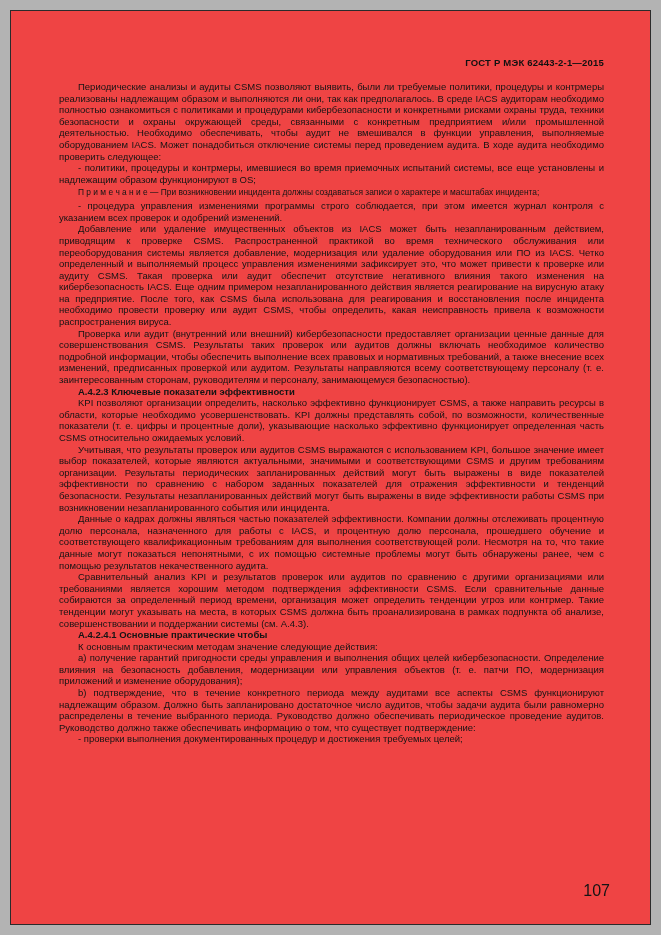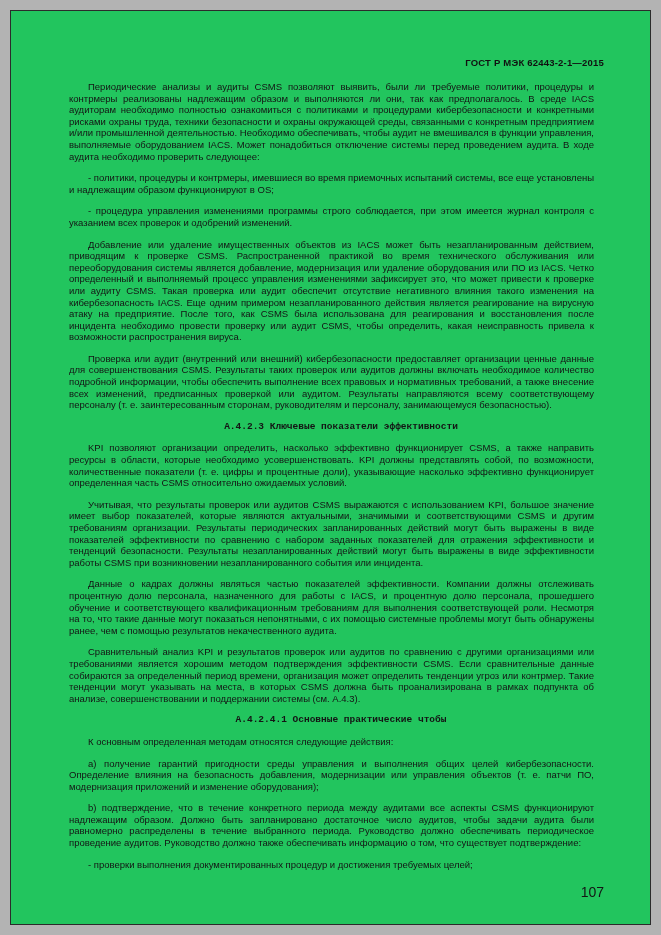--- a/index.html
+++ b/index.html
@@ -9,85 +9,85 @@
     font-family: "Liberation Sans", sans-serif;
   }
   .page-frame {
     width: 661px; height: 935px;
     box-sizing: border-box;
     padding: 10px;
   }
   .page {
     width: 641px; height: 915px;
     box-sizing: border-box;
-    background: #22c55e;
+    background: #ef4444;
     border: 1px solid #2b2b2b;
     position: relative;
     padding: 46px 46px 26px 48px;
     overflow: hidden;
   }
   .doc-header {
     text-align: right;
     font-size: 9.5px;
     font-weight: bold;
     color: #111;
     margin-bottom: 13px;
     letter-spacing: 0.2px;
   }
   .doc-body {
     font-size: 9.5px;
     line-height: 11.6px;
     color: #141414;
     text-align: justify;
   }
   .para {
-    margin: 10px;
+    margin: 0;
     text-indent: 19px;
   }
   .para.note {
     font-size: 8.4px;
     line-height: 10.8px;
     margin: 2px 0;
   }
   .para.heading {
     font-weight: bold;
-    text-align: center;
-    font-family: Liberation Mono, monospace;
+    text-align: left;
   }
   .page-number {
     position: absolute;
-    right: 46px;
+    right: 40px;
     bottom: 24px;
-    font-size: 14px;
+    font-size: 16px;
     color: #141414;
   }
 </style>
 </head>
 <body>
 
 <div class="page-frame">
   <div class="page">
 
     <div class="doc-header">
       <span>ГОСТ Р МЭК 62443-2-1—2015</span>
     </div>
 
     <div class="doc-body">
       <p class="para">Периодические анализы и аудиты CSMS позволяют выявить, были ли требуемые политики, процедуры и контрмеры реализованы надлежащим образом и выполняются ли они, так как предполагалось. В среде IACS аудиторам необходимо полностью ознакомиться с политиками и процедурами кибербезопасности и конкретными рисками охраны труда, техники безопасности и охраны окружающей среды, связанными с конкретным предприятием и/или промышленной деятельностью. Необходимо обеспечивать, чтобы аудит не вмешивался в функции управления, выполняемые оборудованием IACS. Может понадобиться отключение системы перед проведением аудита. В ходе аудита необходимо проверить следующее:</p>
       <p class="para list">- политики, процедуры и контрмеры, имевшиеся во время приемочных испытаний системы, все еще установлены и надлежащим образом функционируют в OS;</p>
+      <p class="para note">П р и м е ч а н и е — При возникновении инцидента должны создаваться записи о характере и масштабах инцидента;</p>
       <p class="para list">- процедура управления изменениями программы строго соблюдается, при этом имеется журнал контроля с указанием всех проверок и одобрений изменений.</p>
       <p class="para">Добавление или удаление имущественных объектов из IACS может быть незапланированным действием, приводящим к проверке CSMS. Распространенной практикой во время технического обслуживания или переоборудования системы является добавление, модернизация или удаление оборудования или ПО из IACS. Четко определенный и выполняемый процесс управления изменениями зафиксирует это, что может привести к проверке или аудиту CSMS. Такая проверка или аудит обеспечит отсутствие негативного влияния такого изменения на кибербезопасность IACS. Еще одним примером незапланированного действия является реагирование на вирусную атаку на предприятие. После того, как CSMS была использована для реагирования и восстановления после инцидента необходимо провести проверку или аудит CSMS, чтобы определить, какая неисправность привела к возможности распространения вируса.</p>
       <p class="para">Проверка или аудит (внутренний или внешний) кибербезопасности предоставляет организации ценные данные для совершенствования CSMS. Результаты таких проверок или аудитов должны включать необходимое количество подробной информации, чтобы обеспечить выполнение всех правовых и нормативных требований, а также внесение всех изменений, предписанных проверкой или аудитом. Результаты направляются всему соответствующему персоналу (т. е. заинтересованным сторонам, руководителям и персоналу, занимающемуся безопасностью).</p>
       <p class="para heading">А.4.2.3 Ключевые показатели эффективности</p>
       <p class="para">KPI позволяют организации определить, насколько эффективно функционирует CSMS, а также направить ресурсы в области, которые необходимо усовершенствовать. KPI должны представлять собой, по возможности, количественные показатели (т. е. цифры и процентные доли), указывающие насколько эффективно функционирует определенная часть CSMS относительно ожидаемых условий.</p>
       <p class="para">Учитывая, что результаты проверок или аудитов CSMS выражаются с использованием KPI, большое значение имеет выбор показателей, которые являются актуальными, значимыми и соответствующими CSMS и другим требованиям организации. Результаты периодических запланированных действий могут быть выражены в виде показателей эффективности по сравнению с набором заданных показателей для отражения эффективности и тенденций безопасности. Результаты незапланированных действий могут быть выражены в виде эффективности работы CSMS при возникновении незапланированного события или инцидента.</p>
       <p class="para">Данные о кадрах должны являться частью показателей эффективности. Компании должны отслеживать процентную долю персонала, назначенного для работы с IACS, и процентную долю персонала, прошедшего обучение и соответствующего квалификационным требованиям для выполнения соответствующей роли. Несмотря на то, что такие данные могут показаться непонятными, с их помощью системные проблемы могут быть обнаружены ранее, чем с помощью результатов некачественного аудита.</p>
       <p class="para">Сравнительный анализ KPI и результатов проверок или аудитов по сравнению с другими организациями или требованиями является хорошим методом подтверждения эффективности CSMS. Если сравнительные данные собираются за определенный период времени, организация может определить тенденции угроз или контрмер. Такие тенденции могут указывать на места, в которых CSMS должна быть проанализирована в рамках подпункта об анализе, совершенствовании и поддержании системы (см. А.4.3).</p>
       <p class="para heading">А.4.2.4.1 Основные практические чтобы</p>
-      <p class="para">К основным определенная методам относятся следующие действия:</p>
+      <p class="para">К основным практическим методам значение следующие действия:</p>
       <p class="para">а) получение гарантий пригодности среды управления и выполнения общих целей кибербезопасности. Определение влияния на безопасность добавления, модернизации или управления объектов (т. е. патчи ПО, модернизация приложений и изменение оборудования);</p>
       <p class="para">b) подтверждение, что в течение конкретного периода между аудитами все аспекты CSMS функционируют надлежащим образом. Должно быть запланировано достаточное число аудитов, чтобы задачи аудита были равномерно распределены в течение выбранного периода. Руководство должно обеспечивать периодическое проведение аудитов. Руководство должно также обеспечивать информацию о том, что существует подтверждение:</p>
       <p class="para list">- проверки выполнения документированных процедур и достижения требуемых целей;</p>
     </div>
 
     <div class="page-number">107</div>
 
   </div>
 </div>
 

